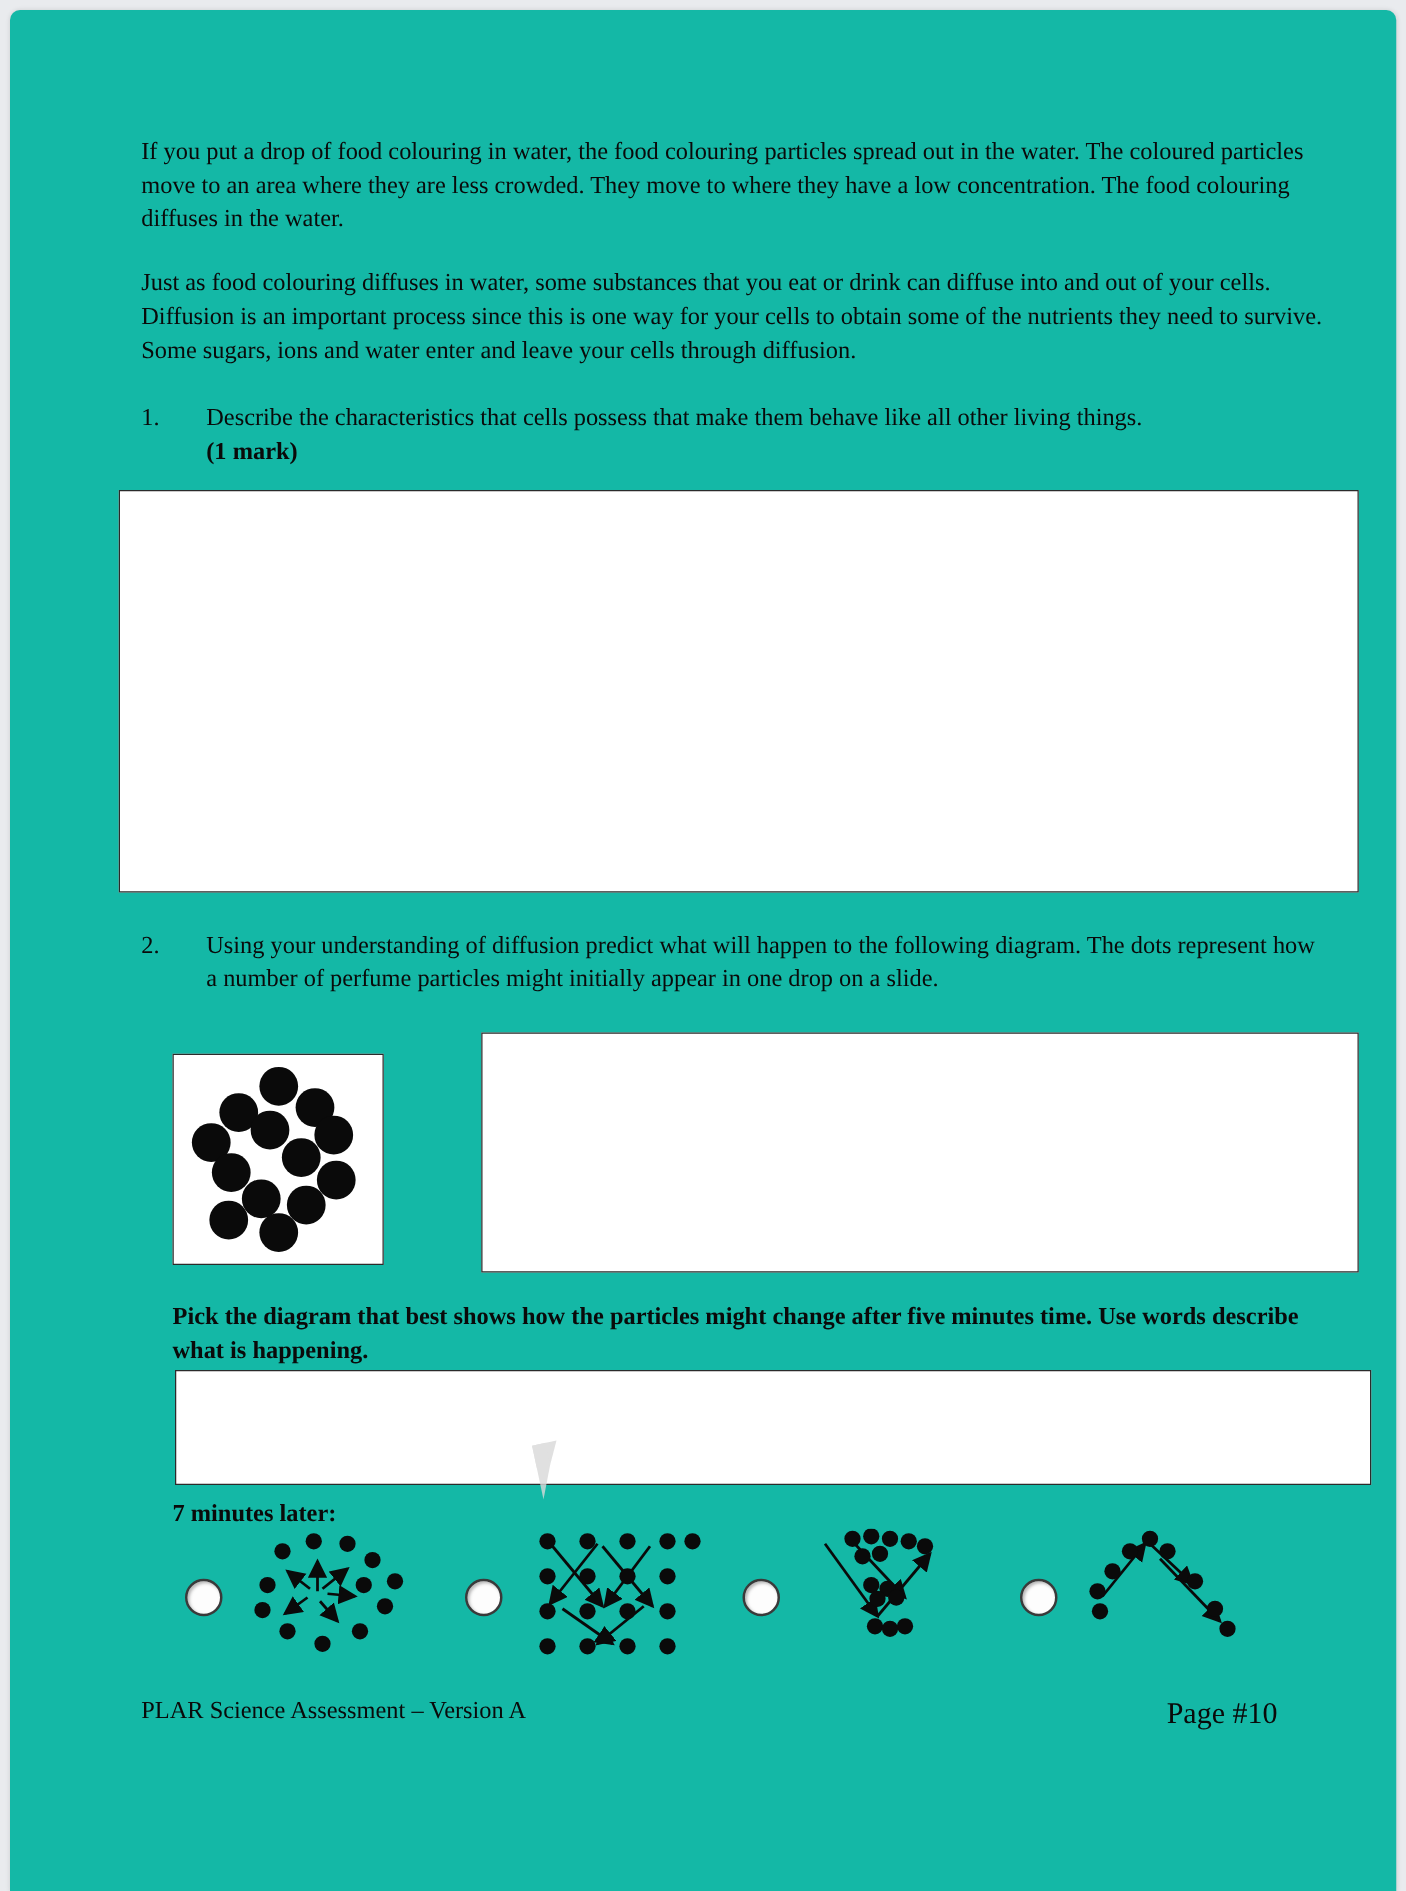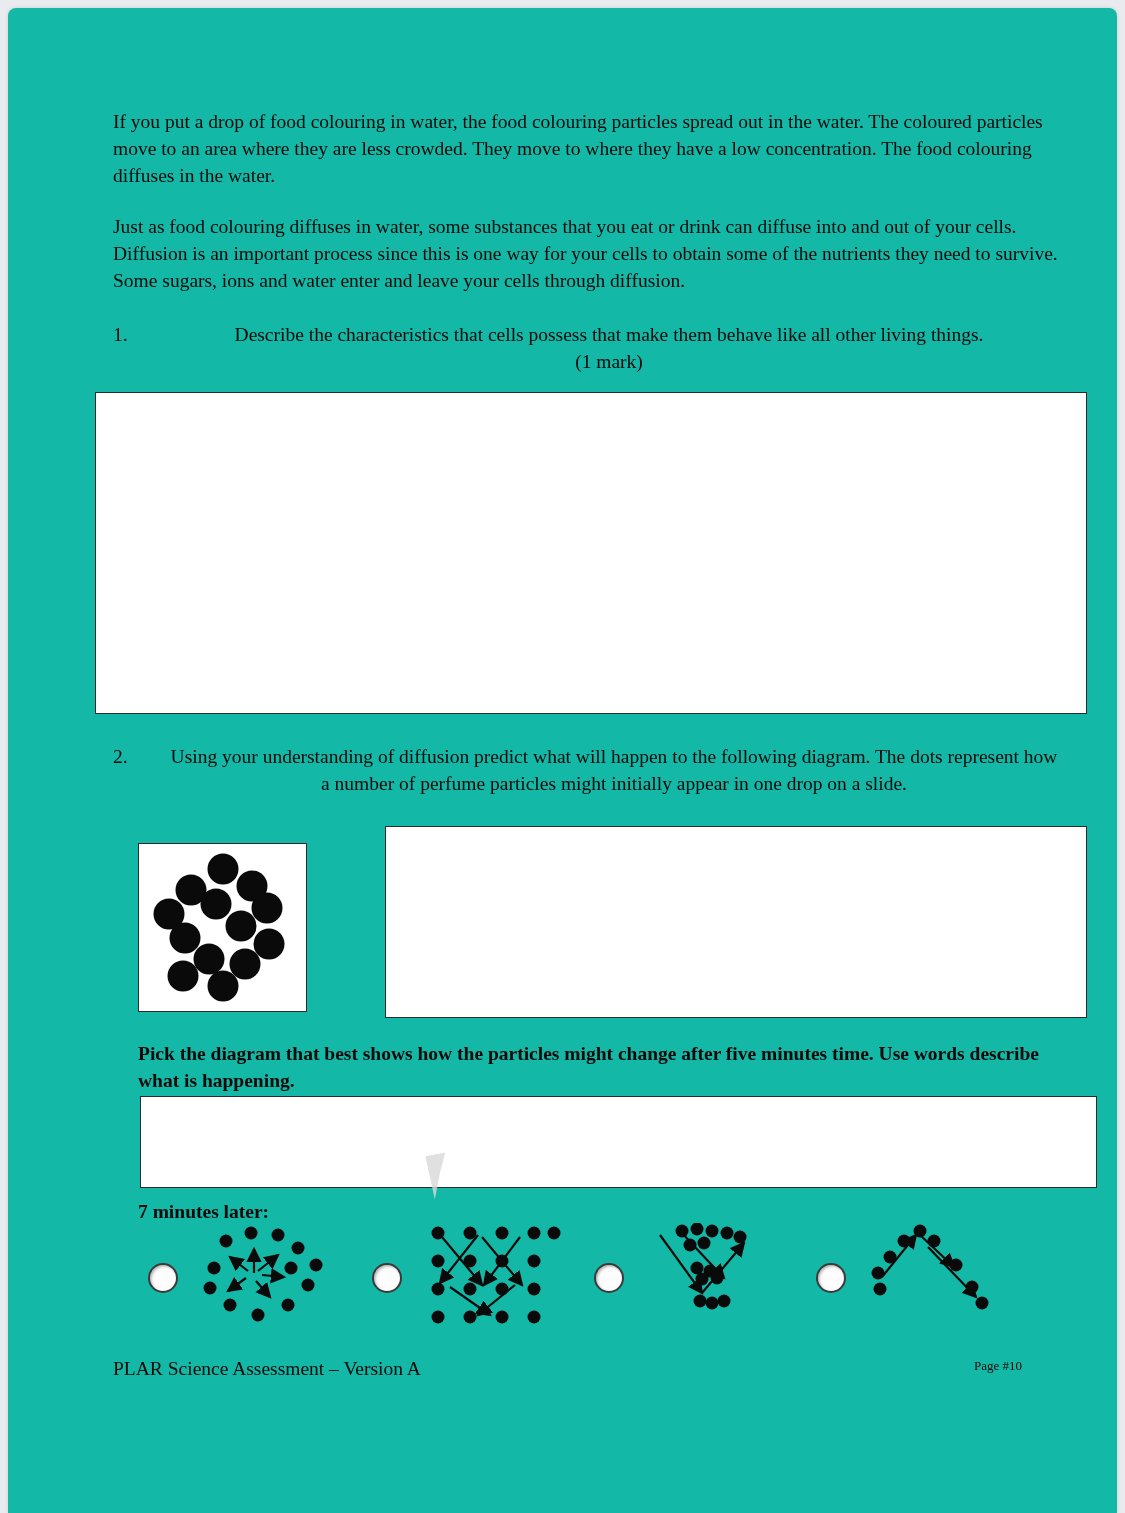--- a/index.html
+++ b/index.html
@@ -24,22 +24,22 @@
     line-height:27px;
     margin:0;
   }
   .q-row{
     position:absolute;
     display:flex;
     font-size:19.5px;
     line-height:27px;
   }
   .q-num{flex:0 0 52px;}
-  .q-body{flex:1;text-align:center;}
-  .marks{font-weight:normal;}
+  .q-body{flex:1;}
+  .marks{font-weight:bold;}
   .answer-box{
     position:absolute;
     border:1.5px solid #2b2b2b;
     background:#ffffff;
   }
   .dots-box{
     position:absolute;
     border:1.5px solid #2b2b2b;
     background:#ffffff;
   }
@@ -54,21 +54,21 @@
     position:absolute;
     width:26px;height:26px;
     border:2px solid #3a3a3a;
     border-radius:50%;
     background:#fdfdfd;
     box-shadow:inset 1.5px 1.5px 2.5px rgba(0,0,0,0.28);
     cursor:pointer;
   }
   .option-svg{position:absolute;}
   .footer-left{position:absolute;left:105px;top:1350px;font-size:19.5px;}
-  .footer-right{position:absolute;right:95px;top:1350px;font-size:13px;}
+  .footer-right{position:absolute;right:95px;top:1350px;font-size:24px;}
   .cursor-artifact{
     position:absolute;
     left:422px;top:1146px;
     width:0;height:0;
     border-left:11px solid #d9d9d9;
     border-right:9px solid transparent;
     border-bottom:26px solid transparent;
     border-top:18px solid #d9d9d9;
     transform:rotate(-12deg);
     opacity:0.8;

